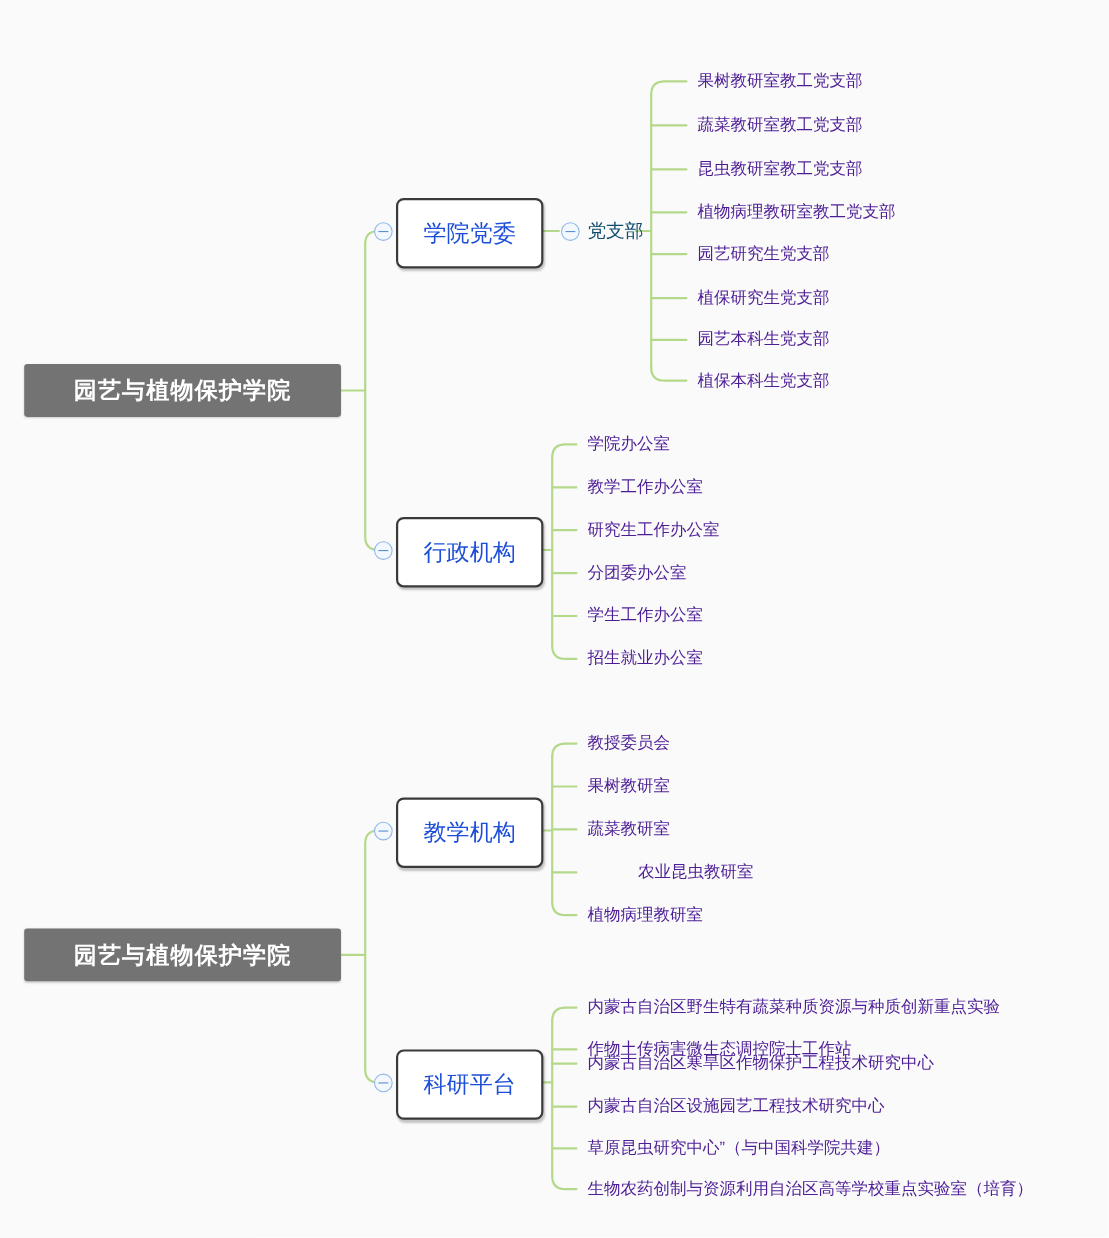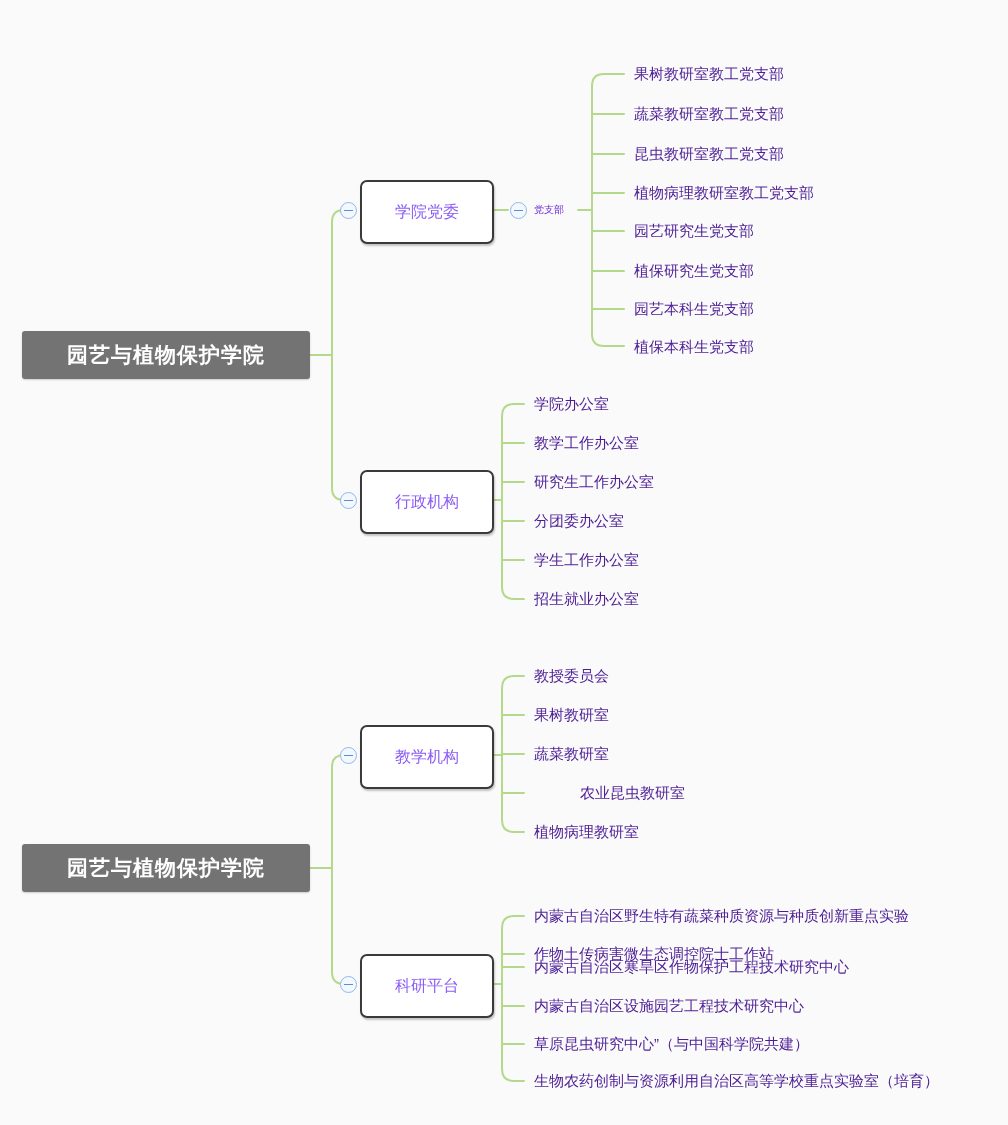--- a/index.html
+++ b/index.html
@@ -37,39 +37,39 @@
     align-items: center;
     justify-content: center;
     box-shadow: 0 1px 2px rgba(0,0,0,0.18);
     white-space: nowrap;
   }
   .branch-node {
     position: absolute;
     background: #ffffff;
     border: 2px solid #3a3a3a;
     border-radius: 7px;
-    color: #8b5cf6;
-    font-size: 16px;
+    color: #1d4ed8;
+    font-size: 21px;
     display: flex;
     align-items: center;
     justify-content: center;
     box-shadow: 1px 2px 2px rgba(0,0,0,0.22);
     white-space: nowrap;
   }
   .text-node {
     position: absolute;
     color: #4c1d95;
     font-size: 15px;
     line-height: 18px;
     white-space: nowrap;
   }
   .mid-node {
     position: absolute;
-    color: #6d28d9;
-    font-size: 10px;
+    color: #0c4a6e;
+    font-size: 17px;
     line-height: 18px;
     white-space: nowrap;
   }
   .toggle {
     position: absolute;
     width: 17px;
     height: 17px;
     border-radius: 50%;
     border: 1px solid #8fb8e8;
     background: #f2f8fe;

